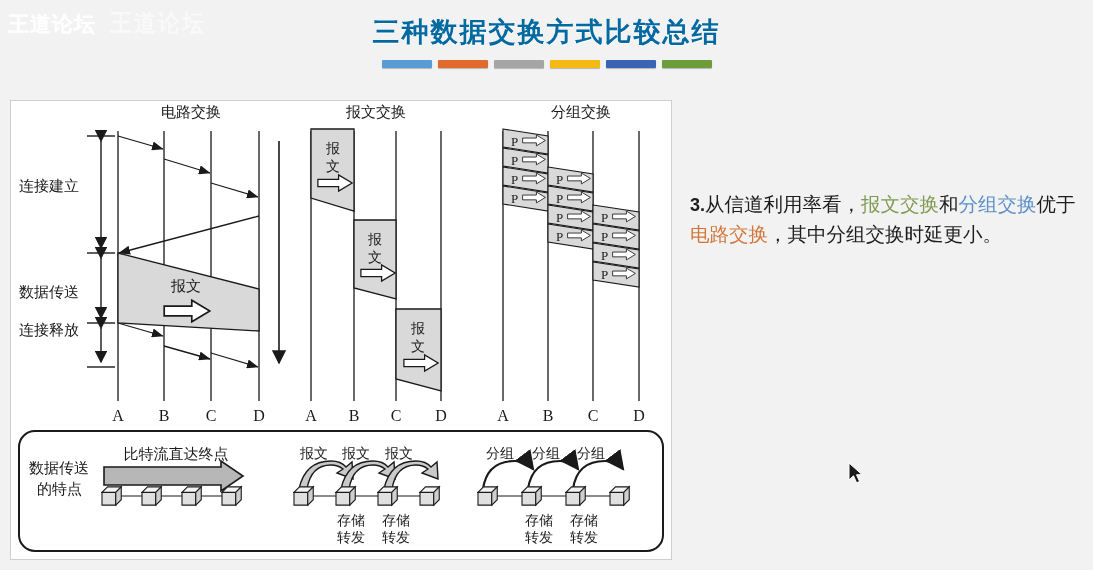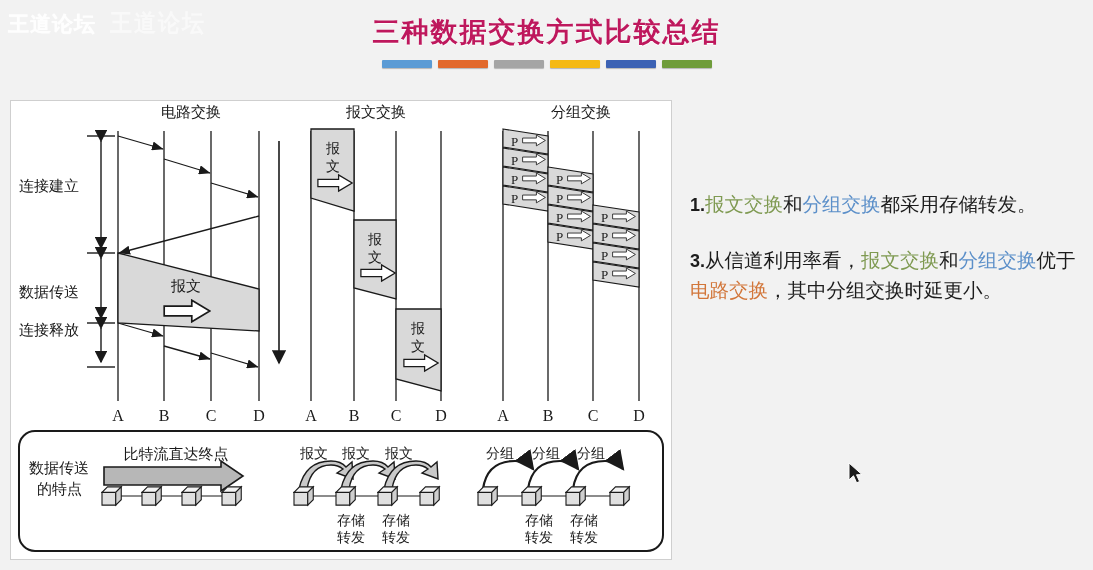--- a/index.html
+++ b/index.html
@@ -24,21 +24,21 @@
     font-size: 22px; font-weight: bold;
     color: rgba(255,255,255,.55);
     letter-spacing: 2px;
     transform: scaleY(1.1);
   }
   
   #title {
     position: absolute; left: 0; top: 14px; width: 1093px;
     text-align: center;
     font-size: 27px; font-weight: bold;
-    color: #be185d;
+    color: #0369a1;
     letter-spacing: 2px;
     text-shadow: 0 1px 0 rgba(255,255,255,.9);
   }
   #title-rule {
     position: absolute; top: 60px; left: 50%;
     transform: translateX(-50%);
     display: flex; gap: 6px;
   }
   #title-rule .seg {
     width: 50px; height: 8px; border-radius: 1px;
@@ -296,19 +296,18 @@
         <text x="528" y="424">存储</text>
         <text x="528" y="441">转发</text>
         <text x="573" y="424">存储</text>
         <text x="573" y="441">转发</text>
       </g>
     </g>
   </svg>
 </div>
 
 <div id="notes">
-    <div class="note"><span class="num">1.</span><span class="hl-msg">报文交换</span><span>和</span><span class="hl-pkt">分组交换</span><span>都采用存储转发。</span></div>
     <div class="note"><span class="num">3.</span><span>从信道利用率看，</span><span class="hl-msg">报文交换</span><span>和</span><span class="hl-pkt">分组交换</span><span>优于</span><span class="hl-ckt">电路交换</span><span>，其中分组交换时延更小。</span></div>
   </div>
 
 <svg id="cursor" width="18" height="24" viewBox="0 0 18 24" style="left: 848px; top: 462px;">
   <path d="M1,1 L1,18 L5.5,13.8 L8.6,20.8 L11.6,19.5 L8.5,12.8 L14,12.6 z" fill="#1a1a1a" stroke="#ffffff" stroke-width="1"></path>
 </svg>
 
 </body></html>

